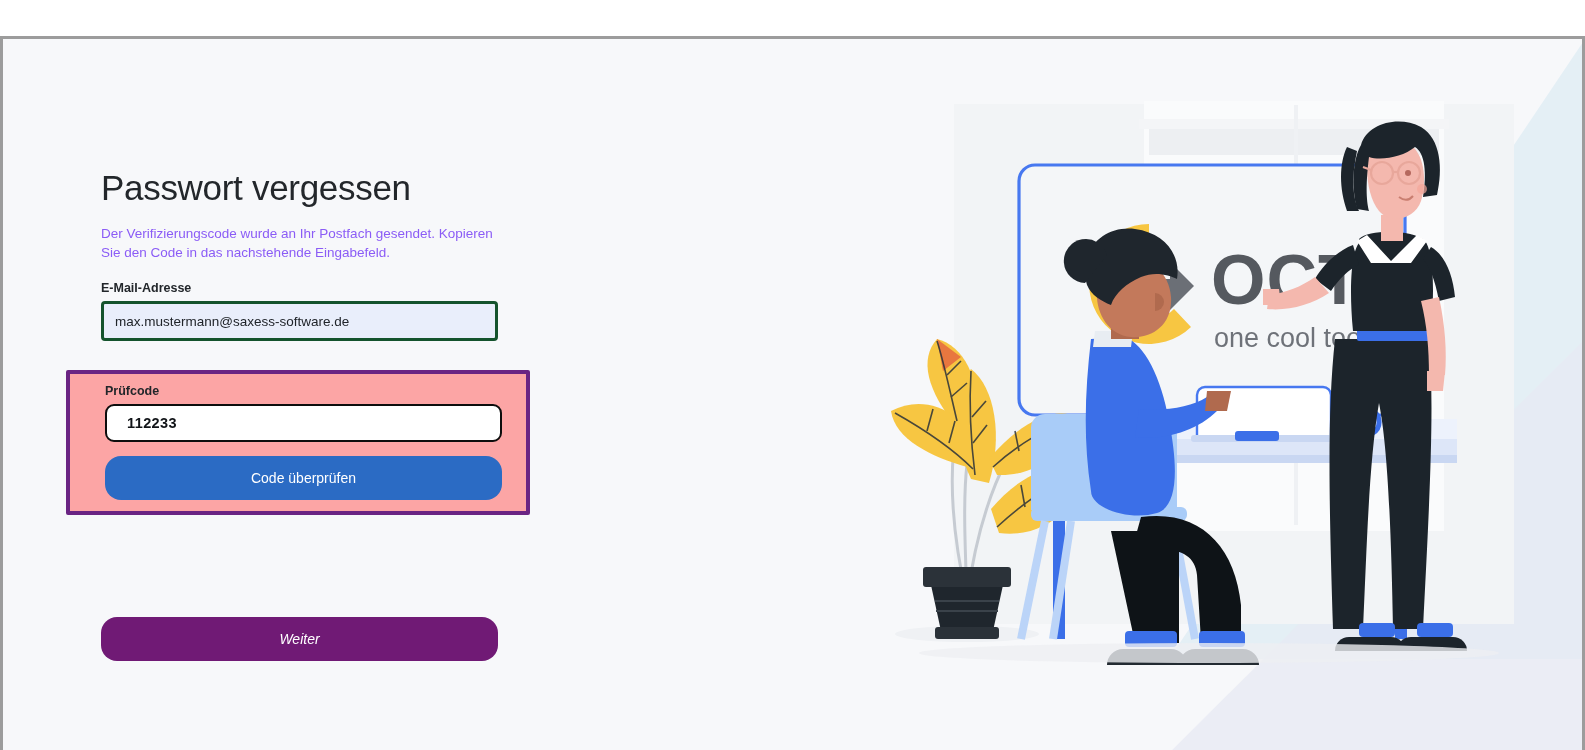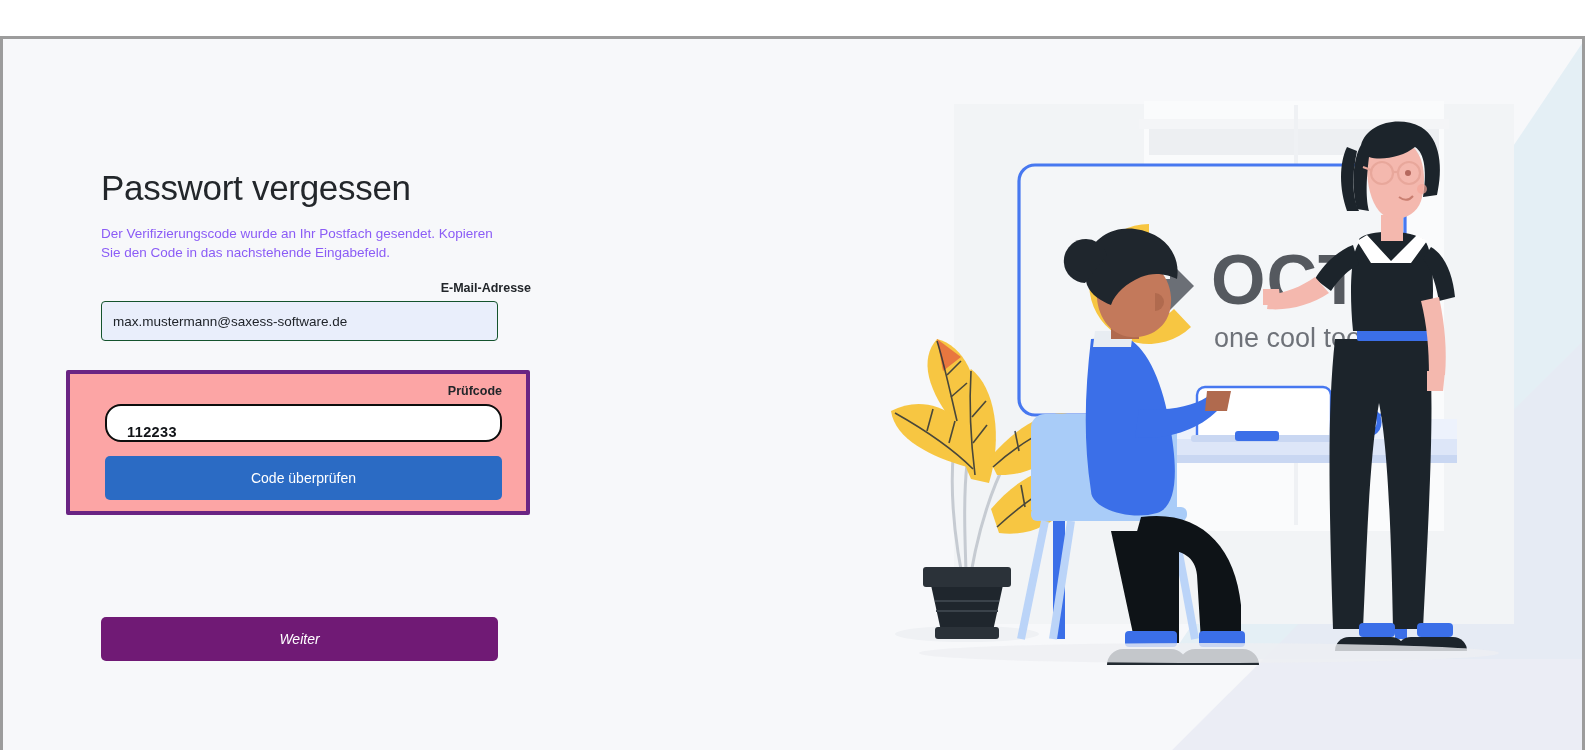--- a/index.html
+++ b/index.html
@@ -51,29 +51,28 @@
     width: 400px;
     margin: 0 0 18px 0;
   }
 
   .field-label {
     font-size: 12.5px;
     font-weight: bold;
     color: #22262a;
     margin: 0 0 6px 0;
     display: block;
-    text-align: right;
   }
 
   .email-box {
     box-sizing: border-box;
     width: 397px;
     height: 40px;
     background: #e9eefb;
-    border: 1px solid #14532d;
+    border: 3px solid #14532d;
     border-radius: 4px;
     display: flex;
     align-items: center;
     padding: 0 11px;
     font-size: 13.5px;
     color: #20242a;
     margin-bottom: 0;
   }
 
   
@@ -95,38 +94,38 @@
     top: 10px;
     width: 397px;
   }
 
   .code-input {
     box-sizing: border-box;
     width: 397px;
     height: 38px;
     background: #ffffff;
     border: 2px solid #0d0d0d;
-    border-radius: 16px;
+    border-radius: 9px;
     display: flex;
-    align-items: flex-end;
+    align-items: center;
     padding: 0 20px;
     font-size: 14.5px;
     font-weight: bold;
     color: #111418;
     letter-spacing: 0.4px;
     margin-bottom: 14px;
   }
 
   
   .btn {
     box-sizing: border-box;
     width: 397px;
     height: 44px;
     border: none;
-    border-radius: 5px;
+    border-radius: 16px;
     display: flex;
     align-items: center;
     justify-content: center;
     font-family: "Liberation Sans", sans-serif;
     font-size: 14px;
     color: #ffffff;
     cursor: pointer;
     padding: 0;
   }
 

